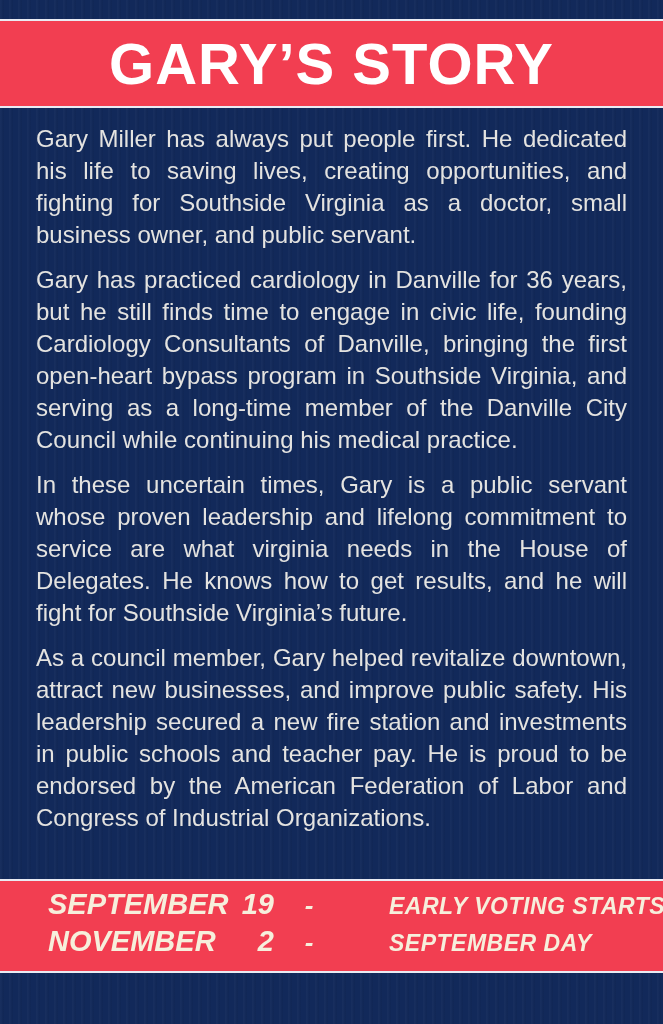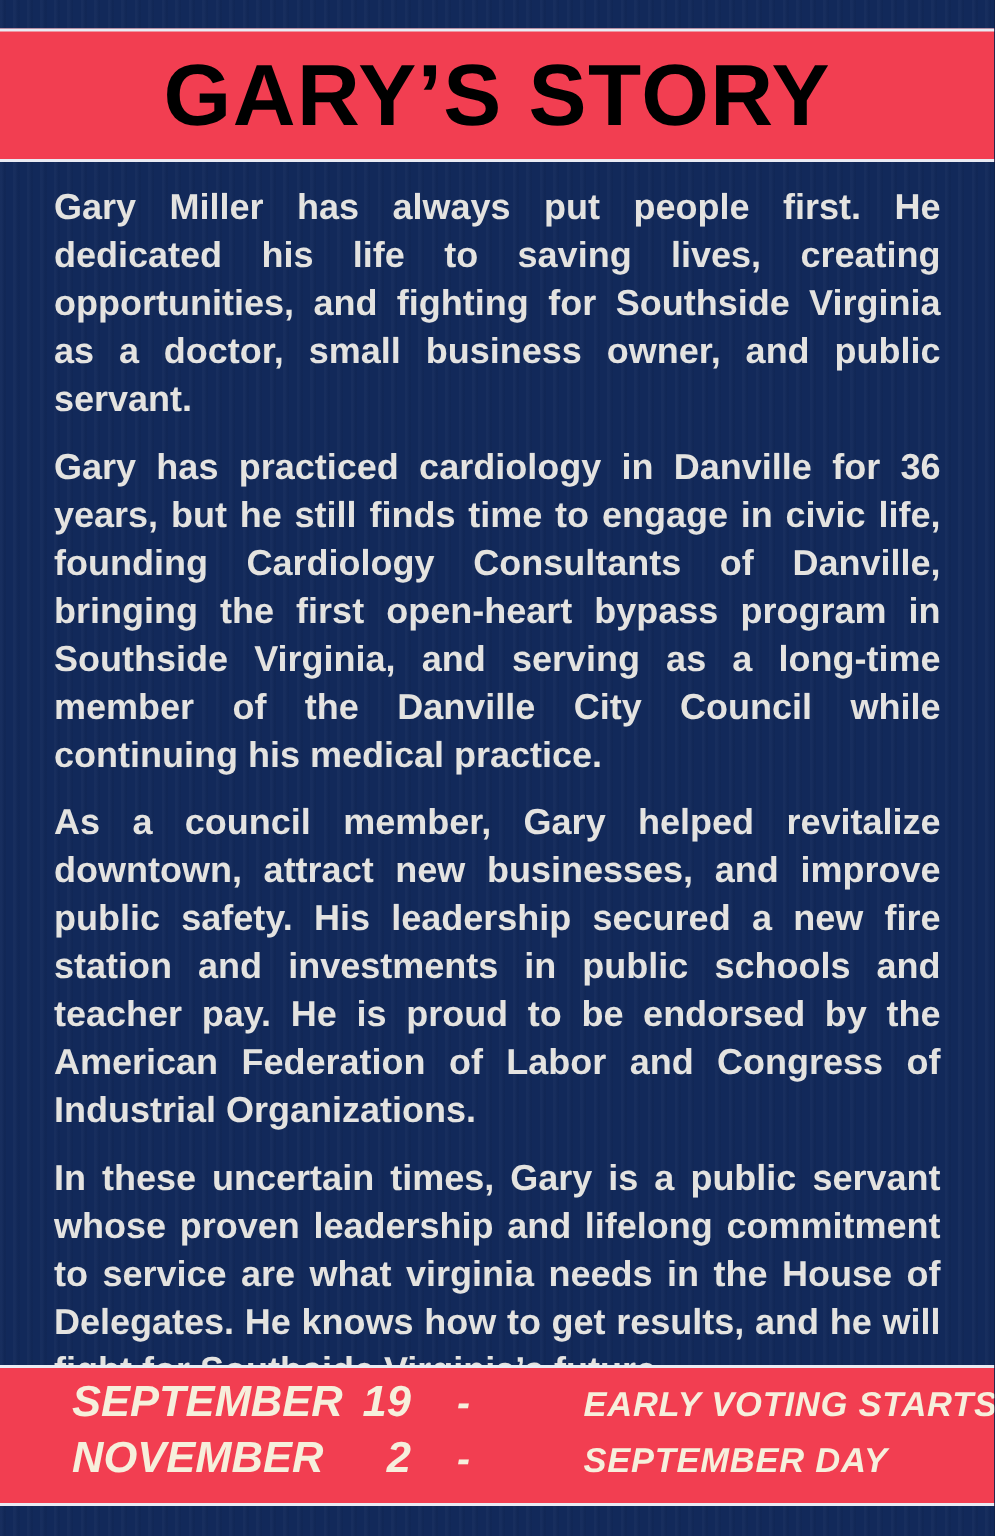--- a/index.html
+++ b/index.html
@@ -37,34 +37,34 @@
     display: flex;
     align-items: center;
     justify-content: center;
   }
   .page-title {
     margin: 0;
     font-size: 58px;
     font-weight: bold;
     letter-spacing: 1px;
     line-height: 1;
-    color: #000000;
+    color: #ffffff;
   }
 
   .story-body {
     flex: 1 1 auto;
     overflow: hidden;
     padding: 15px 36px 0 36px;
     color: #E4E3E0;
   }
   .story-body p {
     margin: 0 0 13px 0;
     font-size: 24px;
     line-height: 32px;
-    font-weight: 700;
+    font-weight: 400;
     text-align: justify;
   }
 
   .footer-band {
     flex: 0 0 89px;
     padding: 7px 0 9px 0;
     display: flex;
     flex-direction: column;
     justify-content: center;
     font-style: italic;
@@ -105,22 +105,22 @@
 
   <div class="strip-top"></div>
 
   <header class="band header-band">
     <h1 class="page-title">GARY’S STORY</h1>
   </header>
 
   <main class="story-body">
     <p>Gary Miller has always put people first. He dedicated his life to saving lives, creating opportunities, and fighting for Southside Virginia as a doctor, small business owner, and public servant.</p>
     <p>Gary has practiced cardiology in Danville for 36 years, but he still finds time to engage in civic life, founding Cardiology Consultants of Danville, bringing the first open-heart bypass program in Southside Virginia, and serving as a long-time member of the Danville City Council while continuing his medical practice.</p>
+    <p>In these uncertain times, Gary is a public servant whose proven leadership and lifelong commitment to service are what virginia needs in the House of Delegates. He knows how to get results, and he will fight for Southside Virginia’s future.</p>
     <p>As a council member, Gary helped revitalize downtown, attract new businesses, and improve public safety. His leadership secured a new fire station and investments in public schools and teacher pay. He is proud to be endorsed by the American Federation of Labor and Congress of Industrial Organizations.</p>
-    <p>In these uncertain times, Gary is a public servant whose proven leadership and lifelong commitment to service are what virginia needs in the House of Delegates. He knows how to get results, and he will fight for Southside Virginia’s future.</p>
   </main>
 
   <footer class="band footer-band">
     <div class="footer-row">
       <span class="footer-date">SEPTEMBER 19</span>
       <span class="footer-dash">-</span>
       <span class="footer-label">EARLY VOTING STARTS</span>
     </div>
     <div class="footer-row">
       <span class="footer-date">NOVEMBER 2</span>

